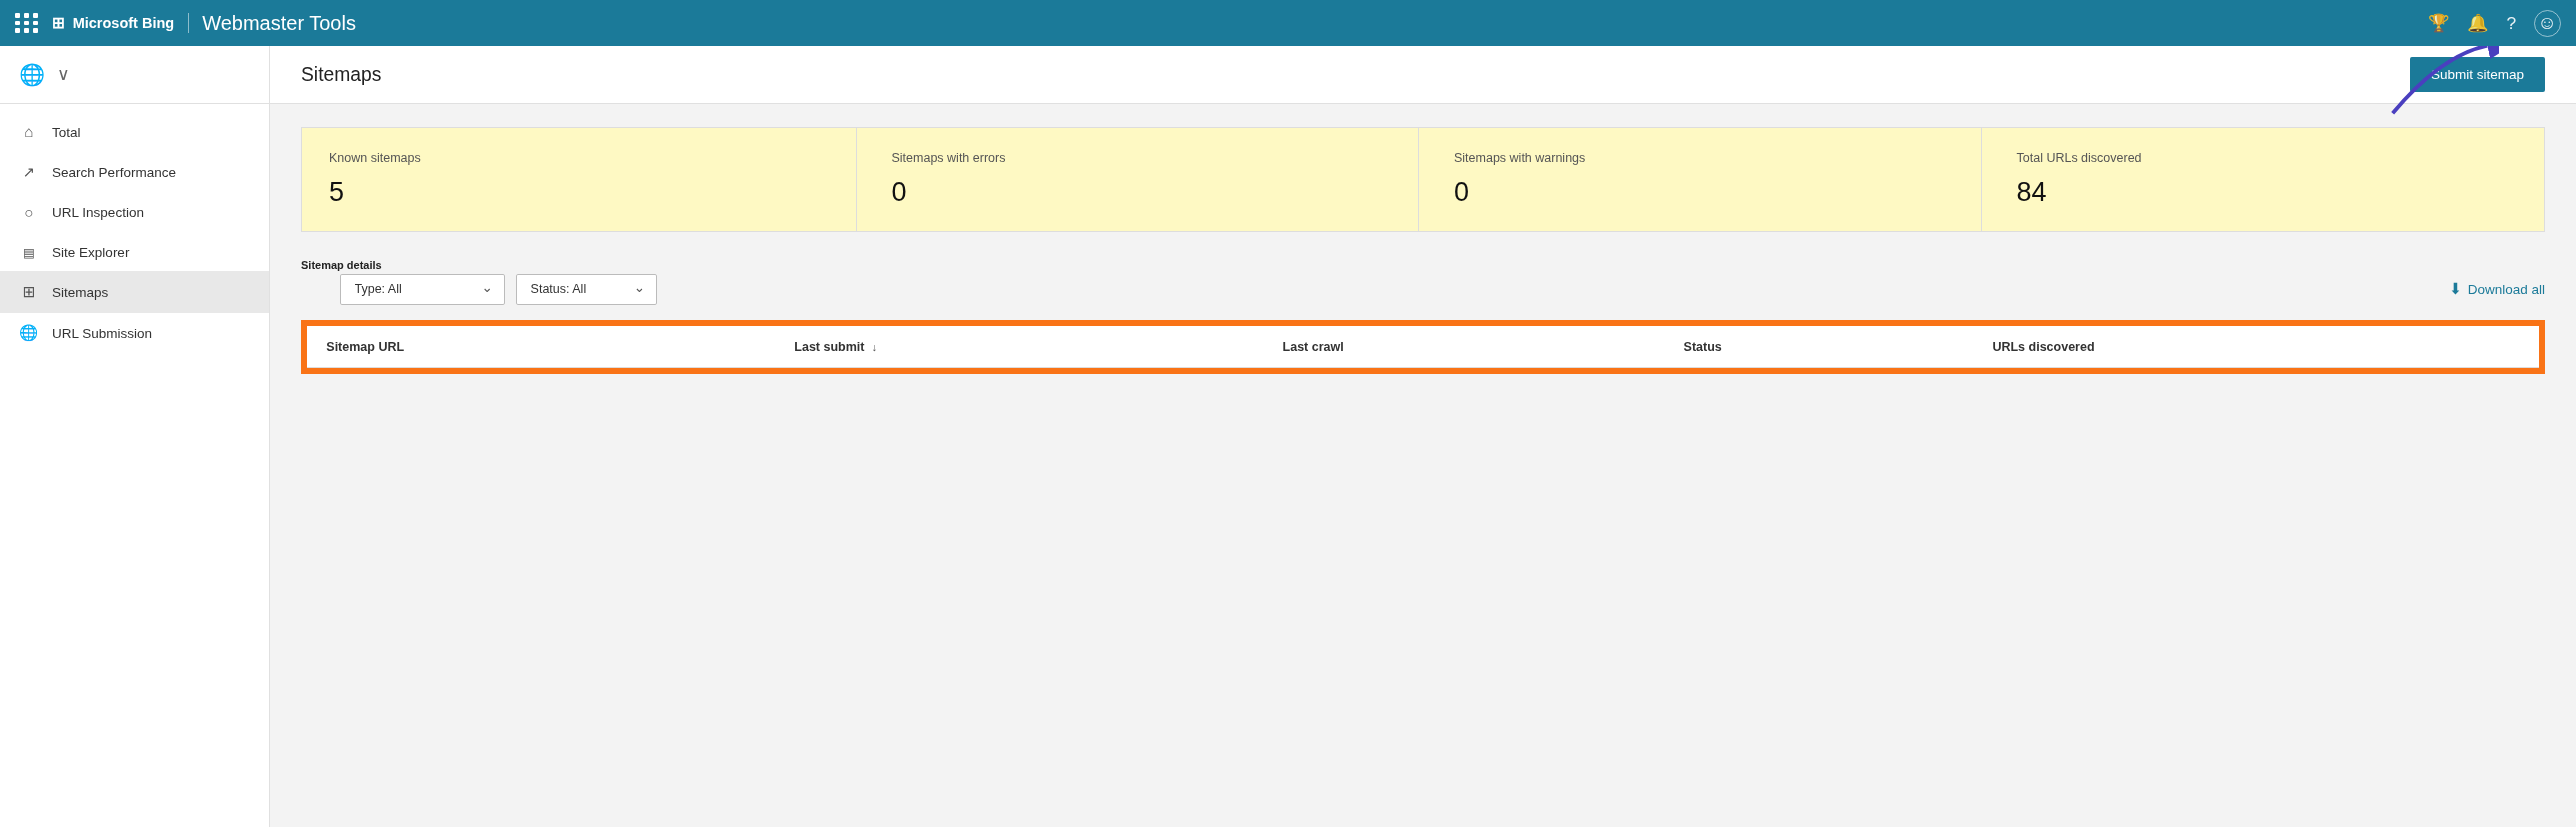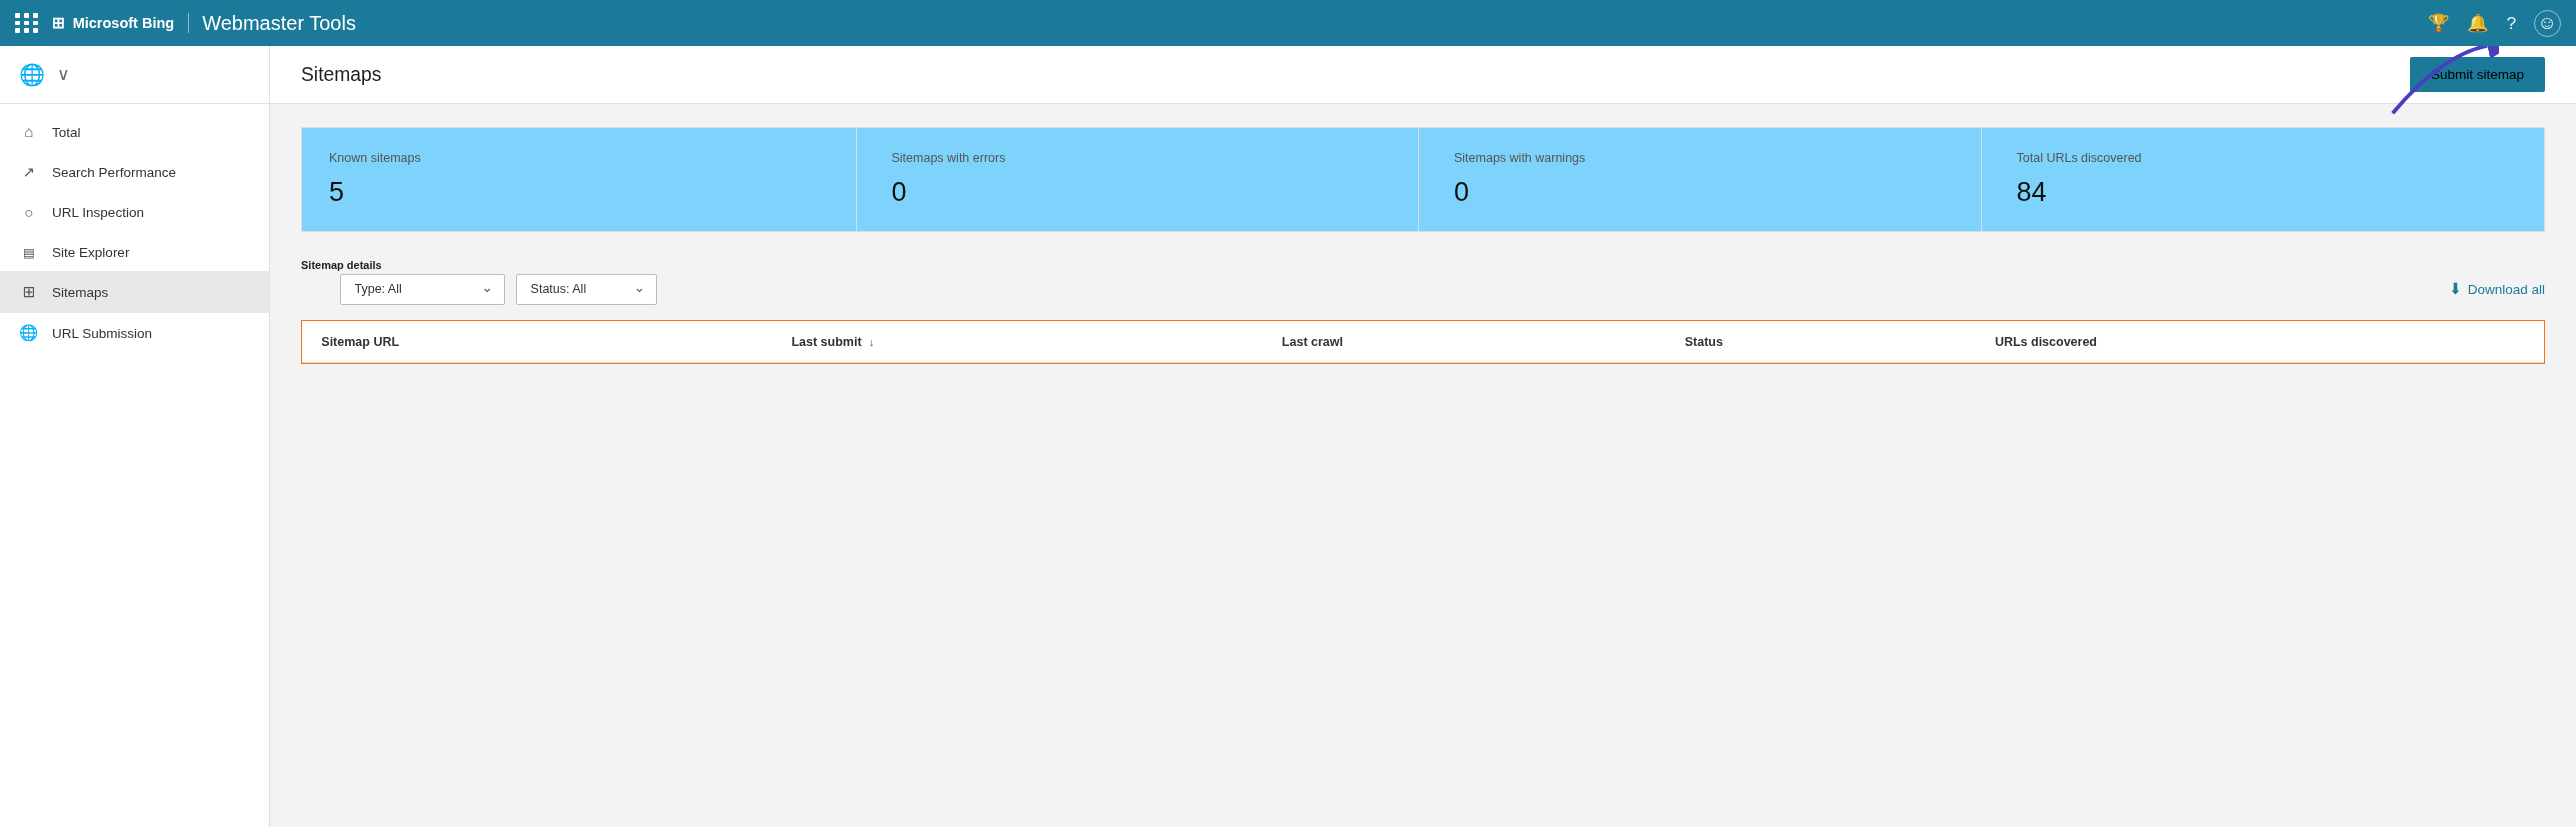--- a/index.html
+++ b/index.html
@@ -65,37 +65,37 @@
       padding: 0 31px;
       height: 58px;
       display: flex;
       align-items: center;
       justify-content: space-between;
       border-bottom: 1px solid #e0e0e0;
     }
     .main-title { font-size: 19.3px; font-weight: 400; color: #222; }
     .submit-btn {
       background: #1b7a99;
-      color: #000000;
+      color: #ffffff;
       border: none;
       padding: 9.6px 21px;
       font-size: 13.5px;
       cursor: pointer;
       border-radius: 1.9px;
       font-weight: 500;
     }
 
     .main-content { padding: 23px 31px; }
 
     
     .stats-row {
       display: grid;
       grid-template-columns: repeat(4, 1fr);
       gap: 8px;
-      background: #7dd3fc;
+      background: #fef9c3;
       border: 1px solid #ddd;
       margin-bottom: 27px;
     }
     .stat-card {
       padding: 23px 27px;
       border-right: 1px solid #ddd;
     }
     .stat-card:last-child { border-right: none; }
     .stat-label { font-size: 12.5px; color: #555; margin-bottom: 11.6px; }
     .stat-value { font-size: 27px; font-weight: 300; color: #111; }
@@ -143,21 +143,21 @@
       color: #1b7a99;
       cursor: pointer;
       font-size: 13.5px;
       background: none;
       border: none;
     }
 
     
     .table-container {
       background: #8b5cf6;
-      border: 1px solid #f97316;
+      border: 6px solid #f97316;
       margin-top: 15.4px;
     }
     table {
       width: 100%;
       border-collapse: collapse;
     }
     thead tr {
       background: white;
       border-bottom: 1.9px solid #ddd;
     }

